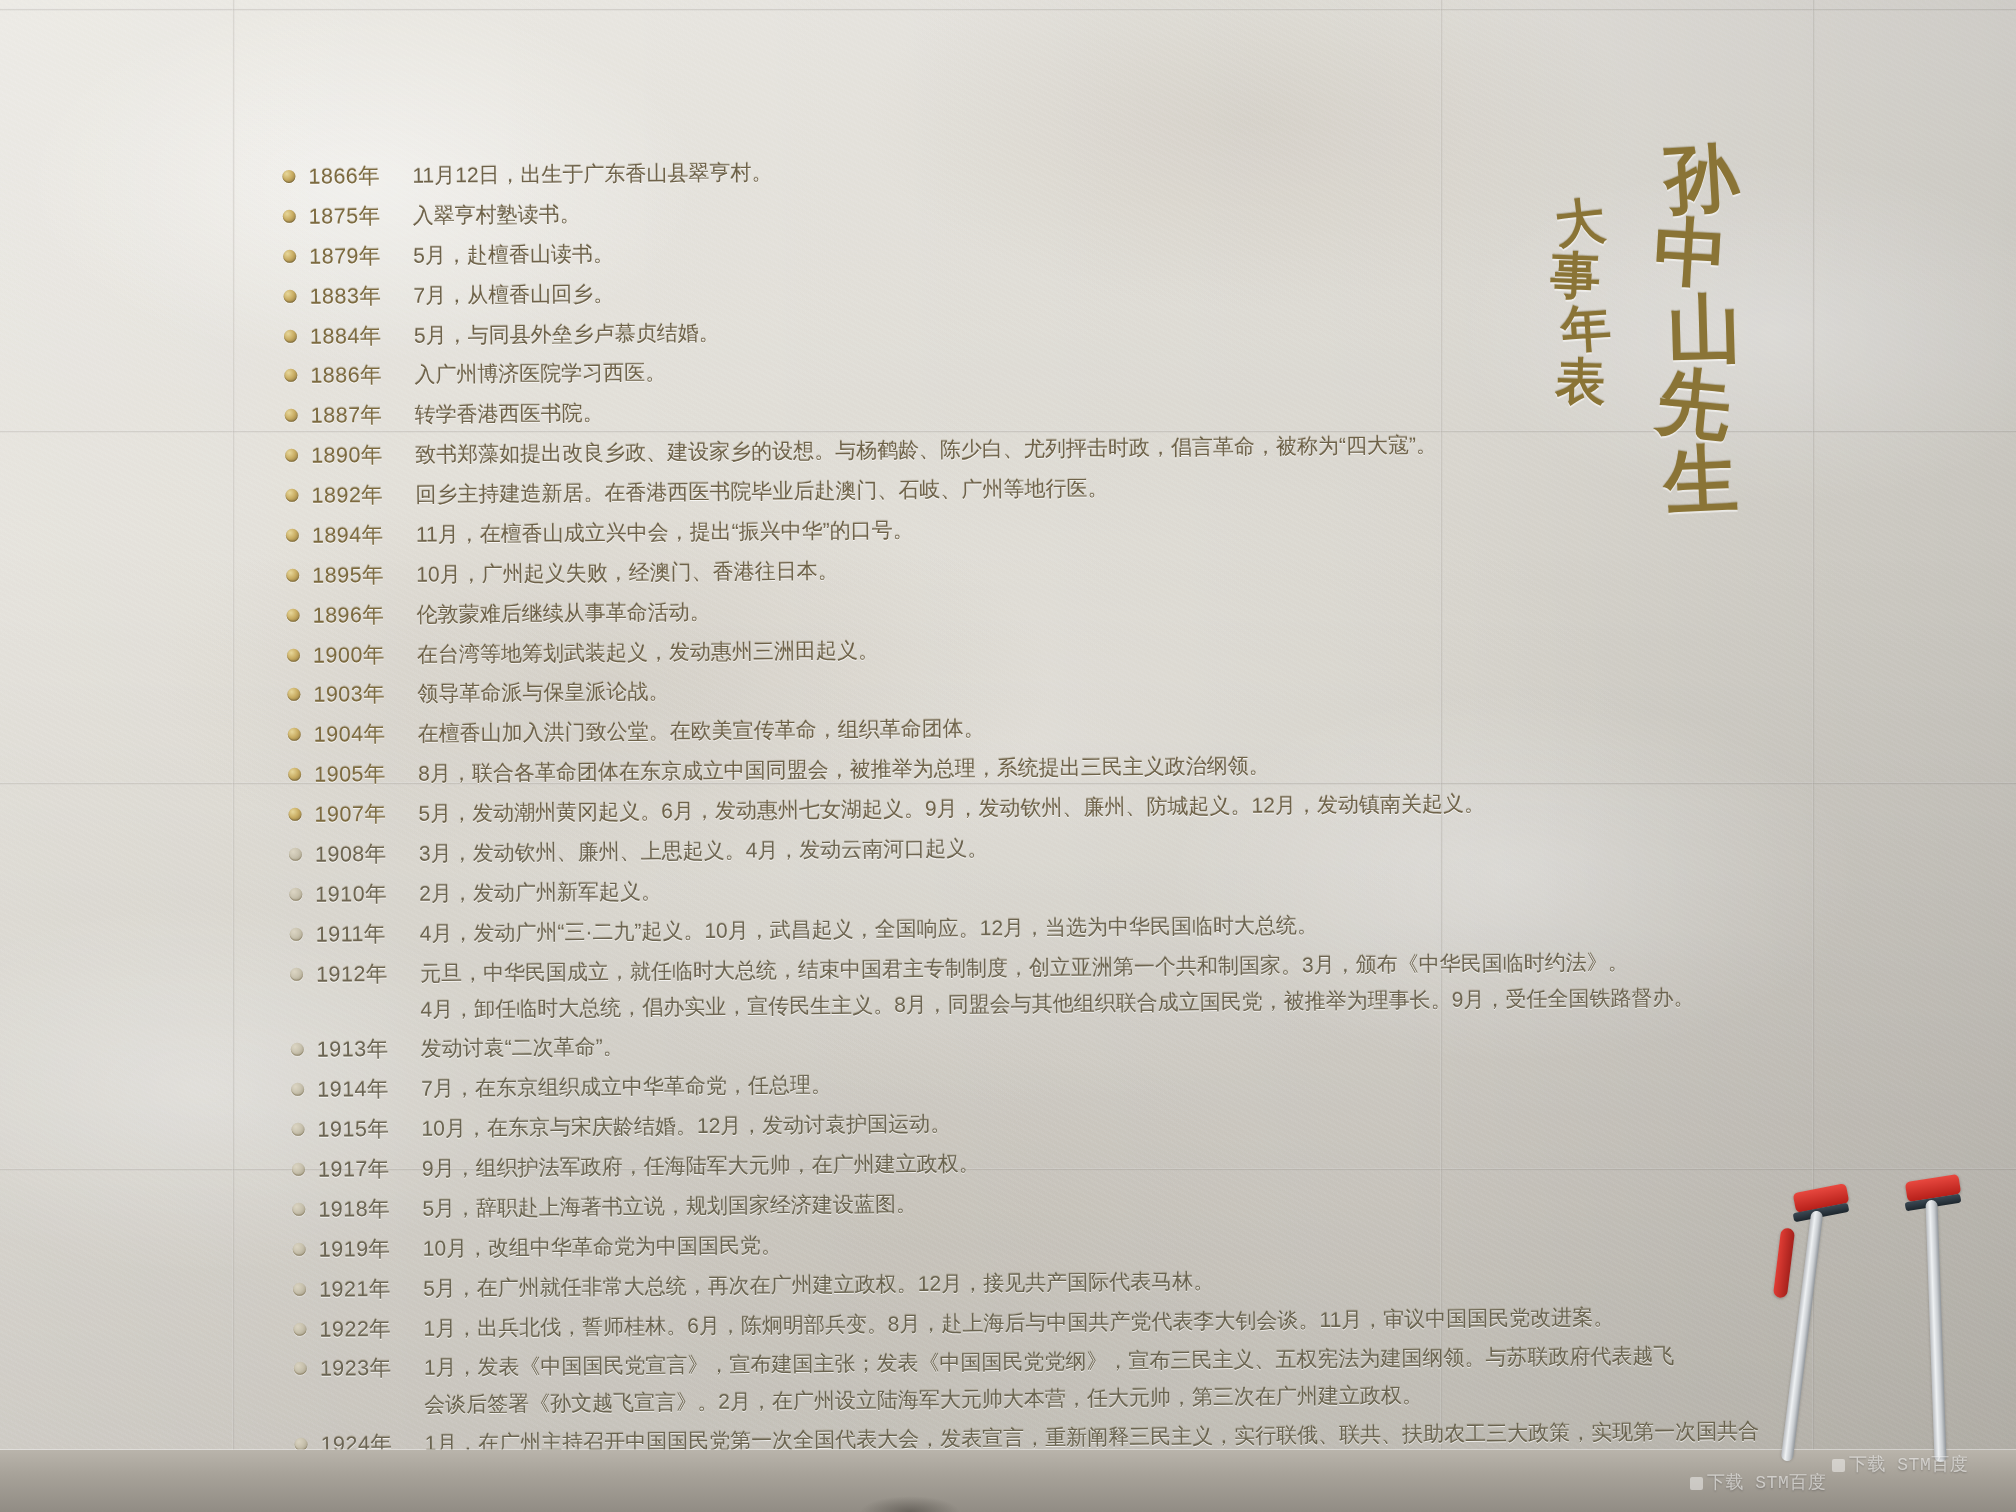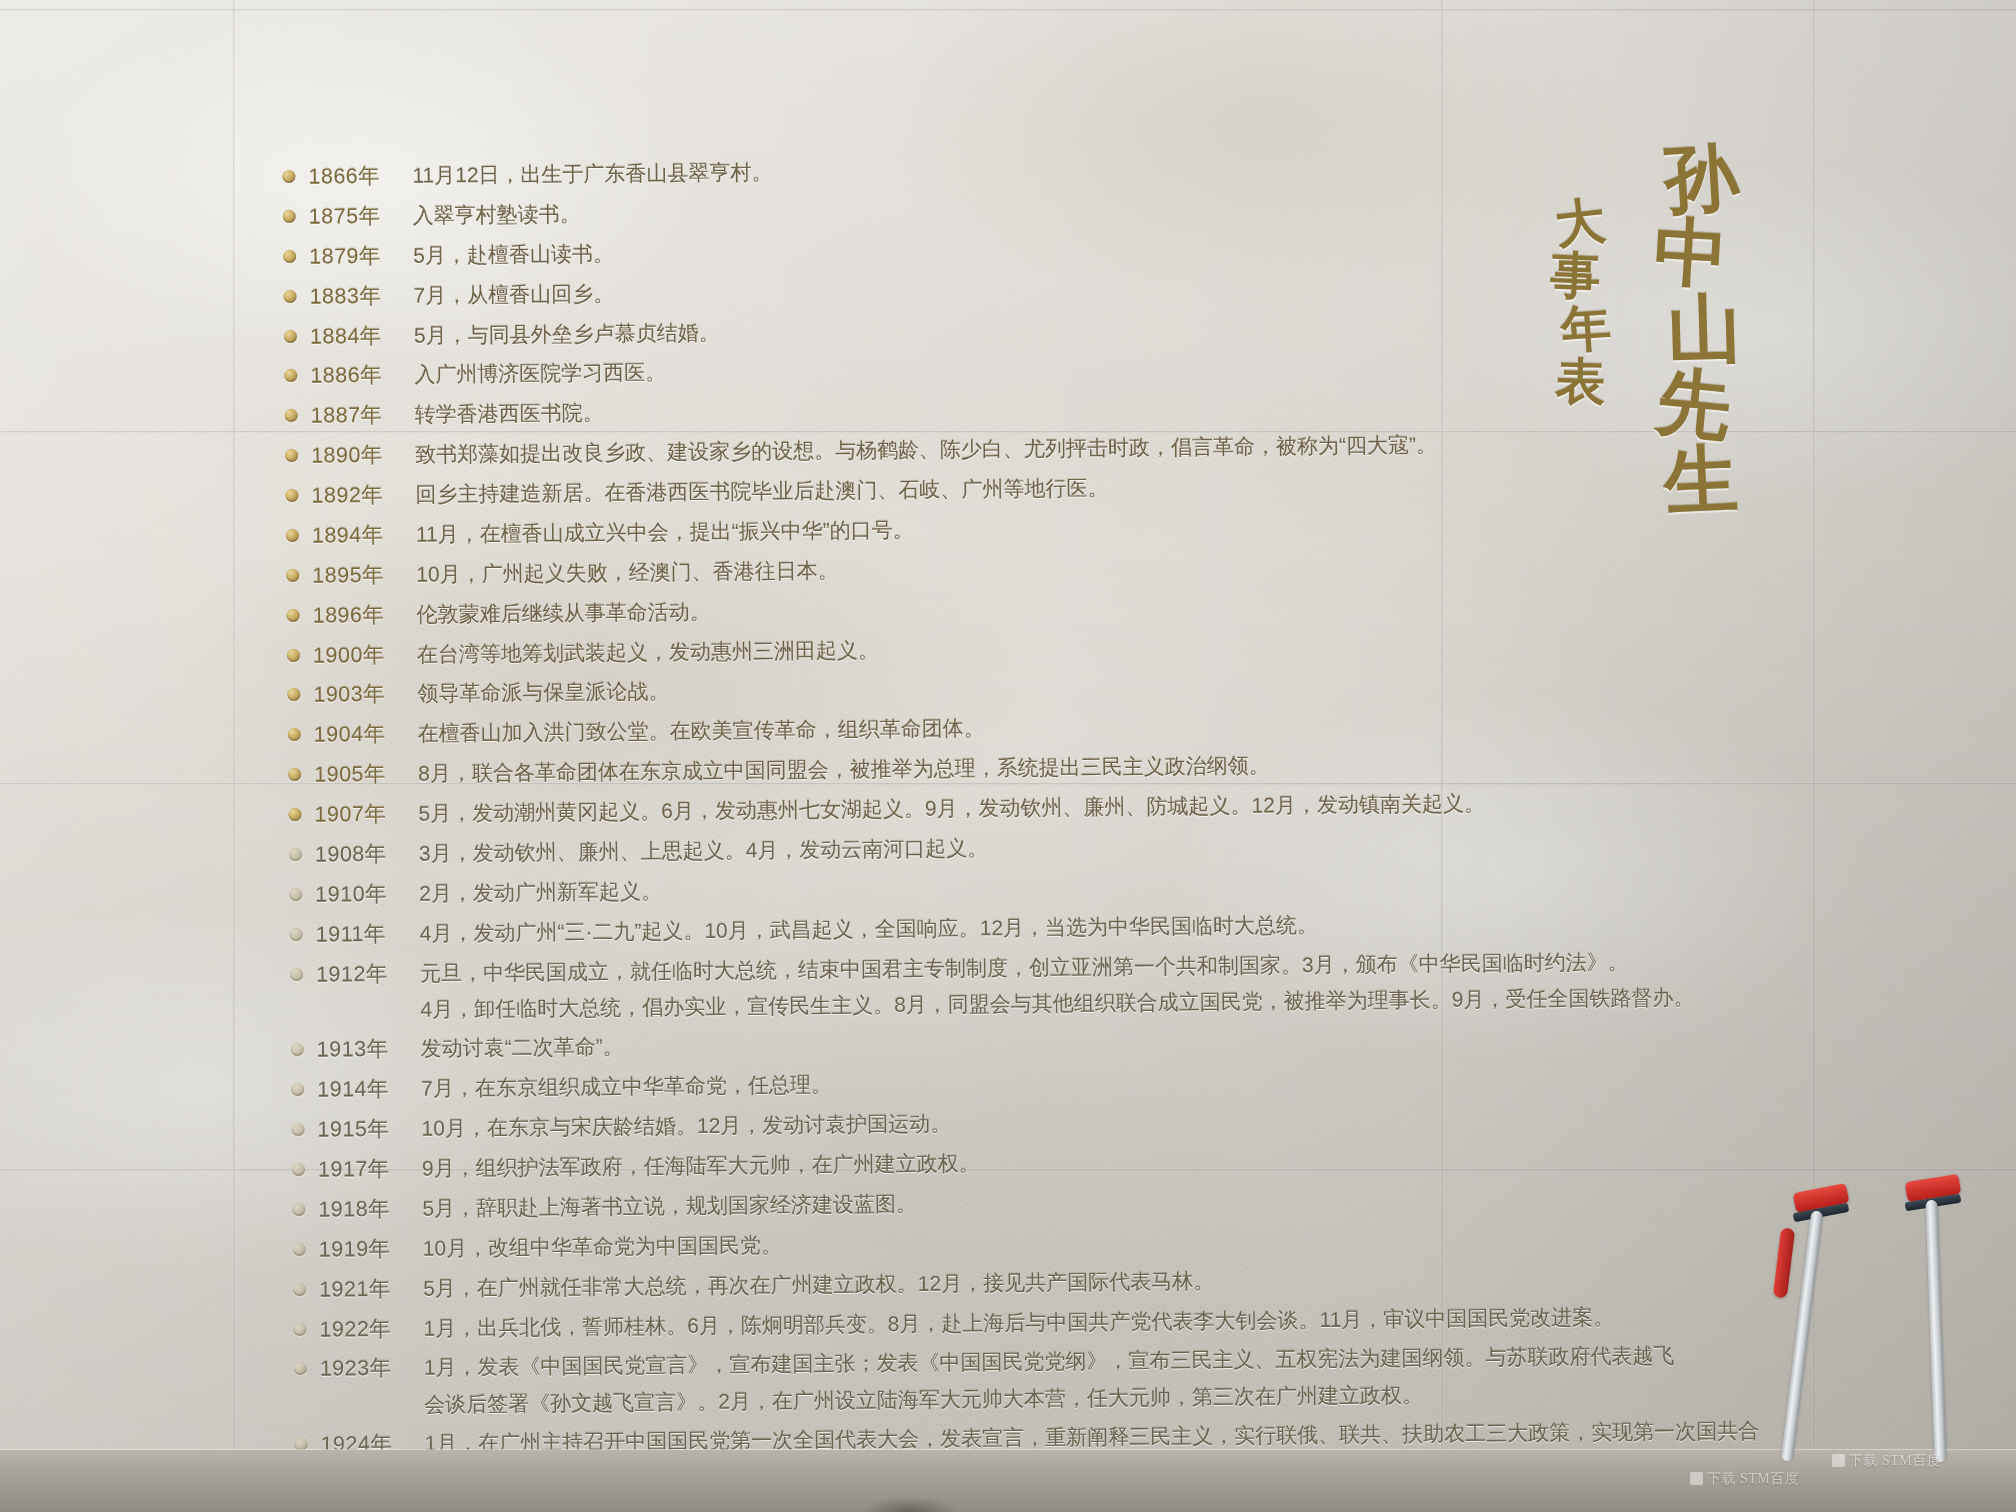--- a/index.html
+++ b/index.html
@@ -241,22 +241,22 @@
     width: 14px;
     height: 70px;
     border-radius: 7px;
     background: linear-gradient(to right, #e03c34, #a5211c);
     box-shadow: 0 1px 3px rgba(0,0,0,0.25);
   }
 
   
   .watermark {
     position: absolute;
-    font-family: Liberation Serif, serif;
-    font-size: 14px;
+    font-family: Liberation Mono, monospace;
+    font-size: 18px;
     color: rgba(255,255,255,0.55);
     text-shadow: 0 1px 2px rgba(0,0,0,0.25);
     letter-spacing: 0.5px;
     white-space: nowrap;
   }
   .wm-icon {
     display: inline-block;
     width: 13px; height: 13px;
     border-radius: 2px;
     background: rgba(255,255,255,0.45);

